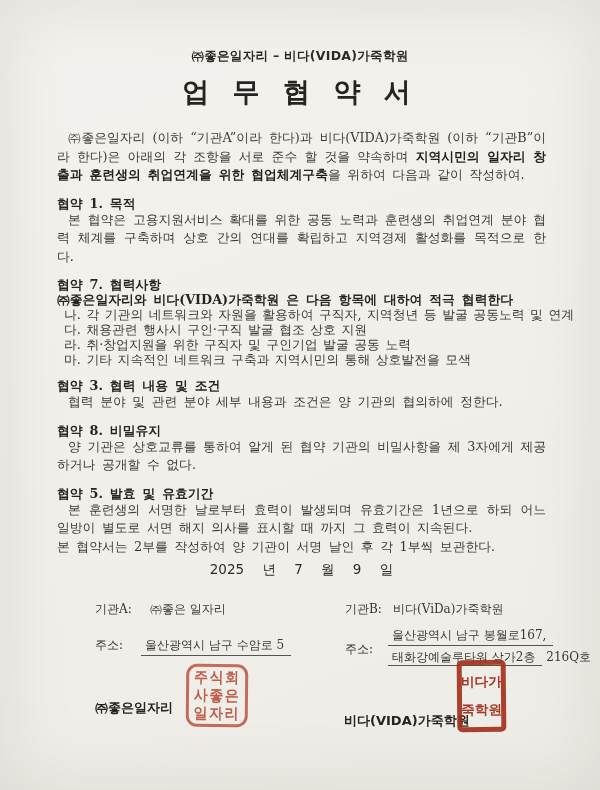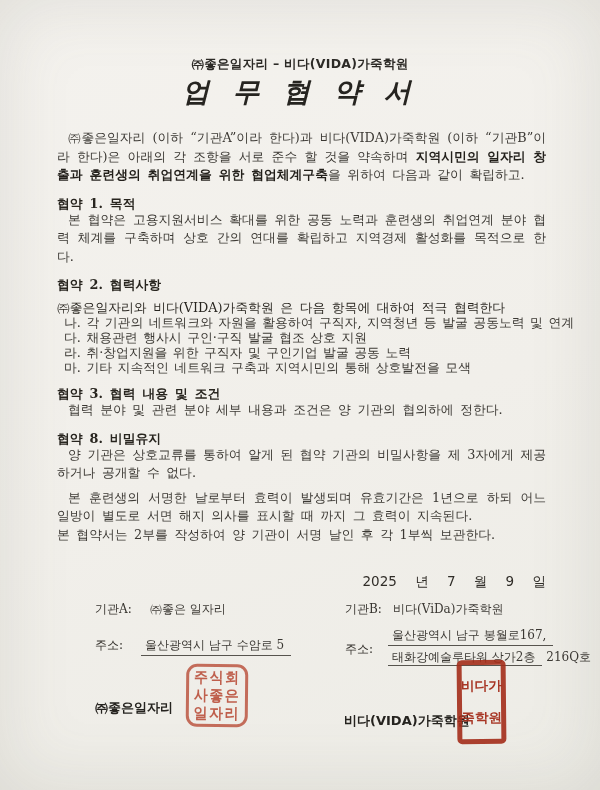--- a/index.html
+++ b/index.html
@@ -6,41 +6,41 @@
   .page {
     position:relative; width:600px; height:790px; margin:0 auto; overflow:hidden;
     background:linear-gradient(160deg,#f4f2ee 0%, #f1efea 55%, #edece6 100%);
     box-shadow: inset 0 0 70px rgba(110,105,95,.15);
     font-family:"DejaVu Serif","Liberation Serif",serif;
     color:#3b3833;
   }
   .org-line {
     position:absolute; top:48px; left:0; width:100%; text-align:center;
     font-family:"DejaVu Sans","Liberation Sans",sans-serif;
-    font-size:12.5px; font-weight:bold; color:#2c2a26; letter-spacing:.3px;margin-top:8px;
+    font-size:12.5px; font-weight:bold; color:#2c2a26; letter-spacing:.3px;
   }
   .doc-title {
     position:absolute; top:74px; left:0; width:100%; text-align:center;
-    font-size:27px; font-weight:600; letter-spacing:7px; color:#262420;font-style:italic;
+    font-size:27px; font-weight:600; letter-spacing:7px; color:#262420;
   }
   .doc-body {
     position:absolute; left:57px; right:54px; top:129px;
     font-size:12.8px; line-height:18.5px; word-spacing:2.5px; text-align:justify;
   }
   .doc-body p { margin:0; }
   .intro { text-indent:11px; }
   .intro b { color:#221f1a; }
   .section { margin-top:6px; }
   .heading { font-weight:bold; color:#28251f; line-height:15px; padding-top:5px; }
   .para { text-indent:11px; }
-  .bold-line { font-weight:normal; color:#28251f; line-height:15px;margin-top:8px; }
+  .bold-line { font-weight:bold; color:#28251f; line-height:15px; }
   .item { line-height:15px; padding-left:7px; white-space:nowrap; text-align:left; word-spacing:1.5px; }
   .closing { margin-top:10px; text-indent:0; }
   .date-line {
-    margin-top:28px; text-align:right;
+    margin-top:4px; text-align:center;
     font-family:"DejaVu Sans","Liberation Sans",sans-serif;
     font-size:13.5px; font-weight:500; color:#302d28; word-spacing:14px;
   }
   .abs { position:absolute; font-size:12px; white-space:nowrap; }
   .label { color:#36332e; }
   .uline { border-bottom:1px solid #57544e; padding:0 7px 1px 4px; }
   .sign-name {
     font-family:"DejaVu Sans","Liberation Sans",sans-serif;
     font-weight:bold; color:#25231f; font-size:13px;
   }
@@ -49,63 +49,64 @@
     justify-content:space-evenly; align-items:center; box-sizing:border-box;
     font-family:"DejaVu Sans","Liberation Sans",sans-serif; font-weight:bold;
   }
   .seal-a {
     left:186px; top:664px; width:62px; height:63px;
     border:3.5px solid rgba(185,79,59,.82); border-radius:11px;
     color:rgba(185,79,59,.9); transform:rotate(.6deg);
   }
   .seal-a .seal-row { font-size:14px; line-height:15px; letter-spacing:1.5px; transform:scaleY(1.08); }
   .seal-b {
-    left:457px; top:660px; width:49px; height:84px;
+    left:457px; top:660px; width:49px; height:72px;
     border:5px solid rgba(163,44,26,.9); border-radius:5px;
     color:rgba(163,44,26,.95); transform:rotate(-.6deg);
   }
   .seal-b .seal-row { font-size:13px; line-height:22px; letter-spacing:0; transform:scaleX(1.05); }
 </style>
 </head>
 <body>
 
 <div class="page">
 
   <div class="org-line">㈜좋은일자리 – 비다(VIDA)가죽학원</div>
   <div class="doc-title">업 무 협 약 서</div>
 
   <div class="doc-body">
 
-    <p class="intro"><span>㈜좋은일자리 (이하 “기관A”이라 한다)과 비다(VIDA)가죽학원 (이하 “기관B”이라 한다)은 아래의 각 조항을 서로 준수 할 것을 약속하며 </span><b>지역시민의 일자리 창출과 훈련생의 취업연계을 위한 협업체계구축</b><span>을 위하여 다음과 같이 확립하고.</span></p>
+    <p class="intro"><span>㈜좋은일자리 (이하 “기관A”이라 한다)과 비다(VIDA)가죽학원 (이하 “기관B”이라 한다)은 아래의 각 조항을 서로 준수 할 것을 약속하며 </span><b>지역시민의 일자리 창출과 훈련생의 취업연계을 위한 협업체계구축</b><span>을 위하여 다음과 같이 작성하여.</span></p>
 
     <div class="section">
       <div class="heading">협약 1. 목적</div>
       <p class="para">본 협약은 고용지원서비스 확대를 위한 공동 노력과 훈련생의 취업연계 분야 협력 체계를 구축하며 상호 간의 연대를 확립하고 지역경제 활성화를 목적으로 한다.</p>
     </div>
 
     <div class="section">
-      <div class="heading">협약 2. 협력사항</div>
+      <div class="heading">협약 7. 협력사항</div>
       <div class="bold-line">㈜좋은일자리와 비다(VIDA)가죽학원 은 다음 항목에 대하여 적극 협력한다</div>
       <div class="item">나. 각 기관의 네트워크와 자원을 활용하여 구직자, 지역청년 등 발굴 공동노력 및 연계</div>
       <div class="item">다. 채용관련 행사시 구인·구직 발굴 협조 상호 지원</div>
       <div class="item">라. 취·창업지원을 위한 구직자 및 구인기업 발굴 공동 노력</div>
       <div class="item">마. 기타 지속적인 네트워크 구축과 지역시민의 통해 상호발전을 모색</div>
     </div>
 
     <div class="section">
       <div class="heading">협약 3. 협력 내용 및 조건</div>
       <p class="para">협력 분야 및 관련 분야 세부 내용과 조건은 양 기관의 협의하에 정한다.</p>
     </div>
 
     <div class="section">
       <div class="heading">협약 8. 비밀유지</div>
       <p class="para">양 기관은 상호교류를 통하여 알게 된 협약 기관의 비밀사항을 제 3자에게 제공하거나 공개할 수 없다.</p>
     </div>
 
     <div class="section">
+      <div class="heading">협약 5. 발효 및 유효기간</div>
       <p class="para">본 훈련생의 서명한 날로부터 효력이 발생되며 유효기간은 1년으로 하되 어느 일방이 별도로 서면 해지 의사를 표시할 때 까지 그 효력이 지속된다.</p>
     </div>
 
     <p class="closing">본 협약서는 2부를 작성하여 양 기관이 서명 날인 후 각 1부씩 보관한다.</p>
     <div class="date-line">2025 년 7 월 9 일</div>
   </div>
 
   <span class="abs label" style="left:95px; top:601px;">기관A:</span>
   <span class="abs" style="left:150px; top:601px;">㈜좋은 일자리</span>
   <span class="abs label" style="left:345px; top:601px;">기관B:</span>

